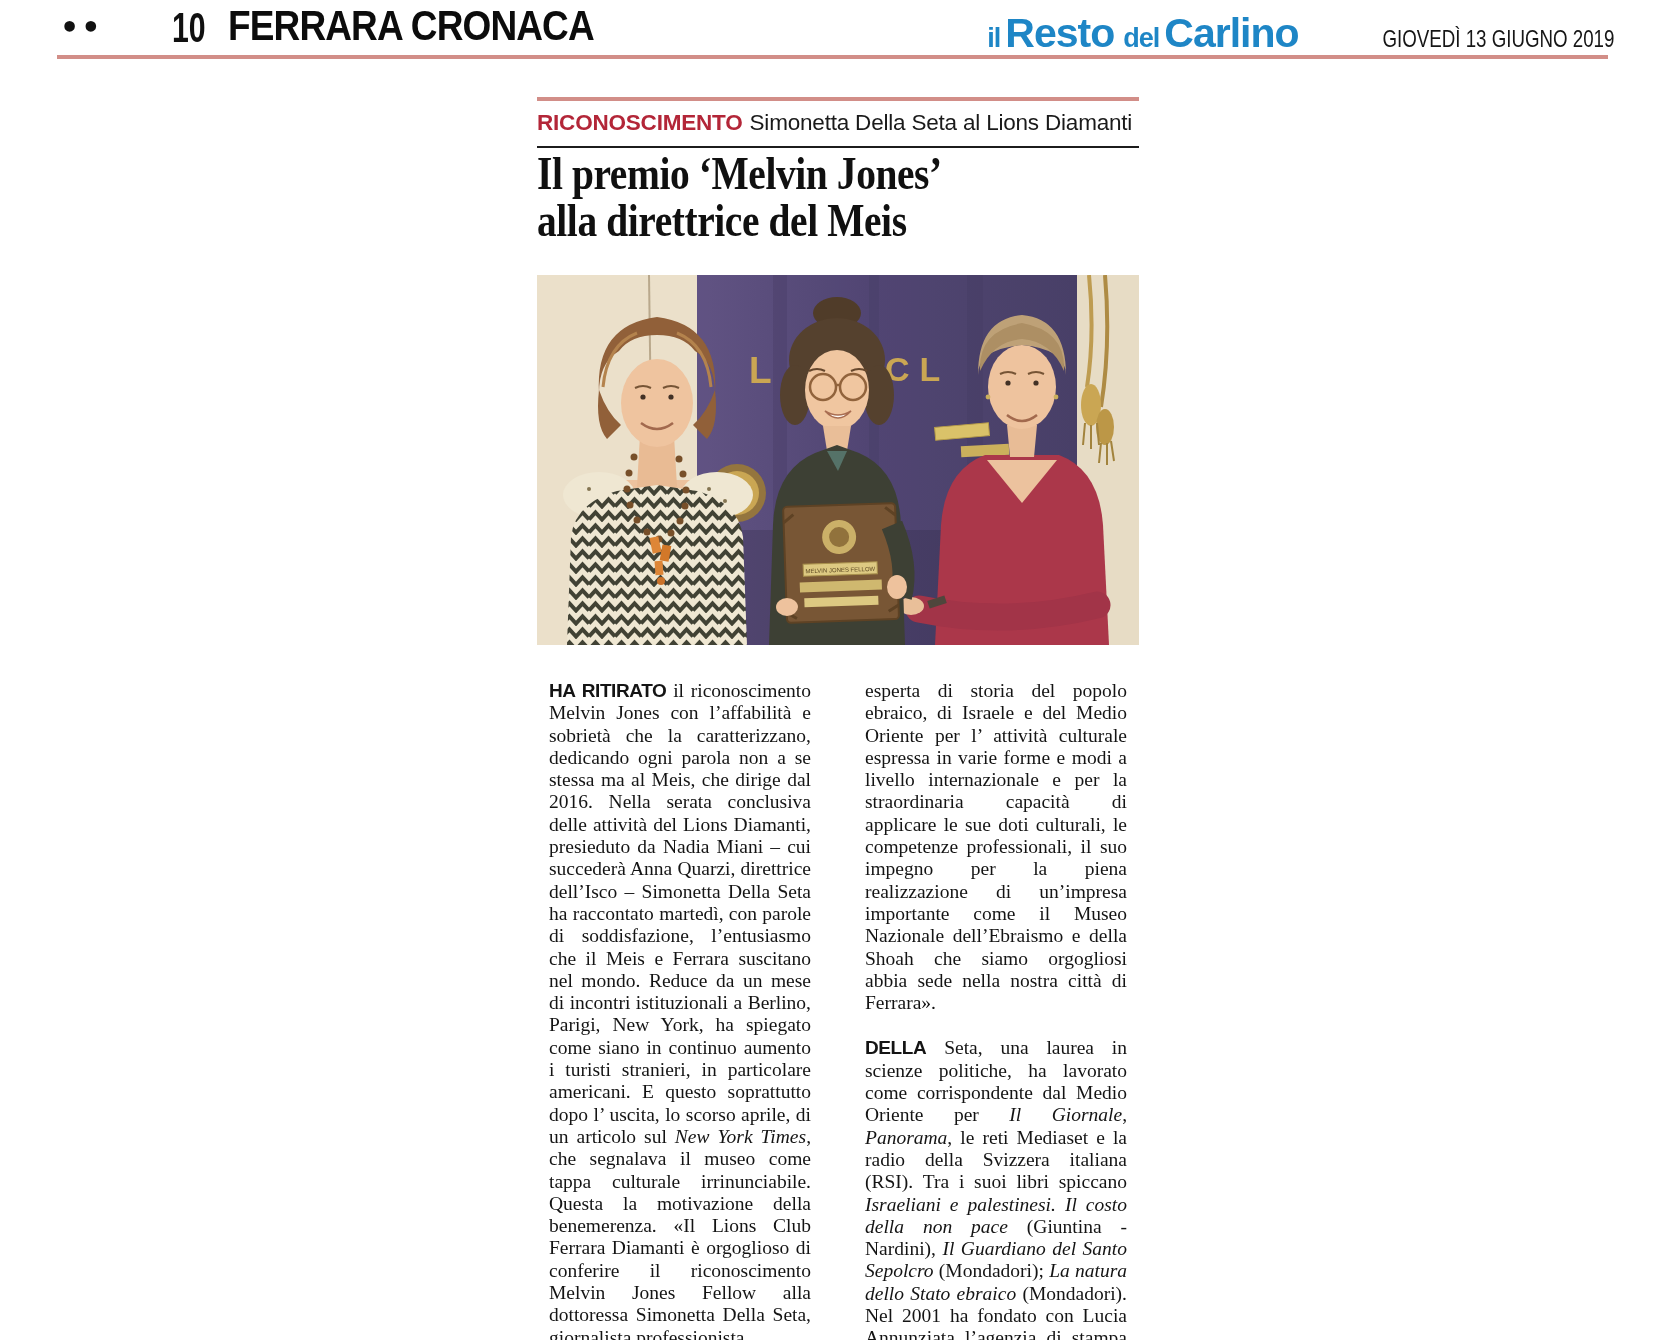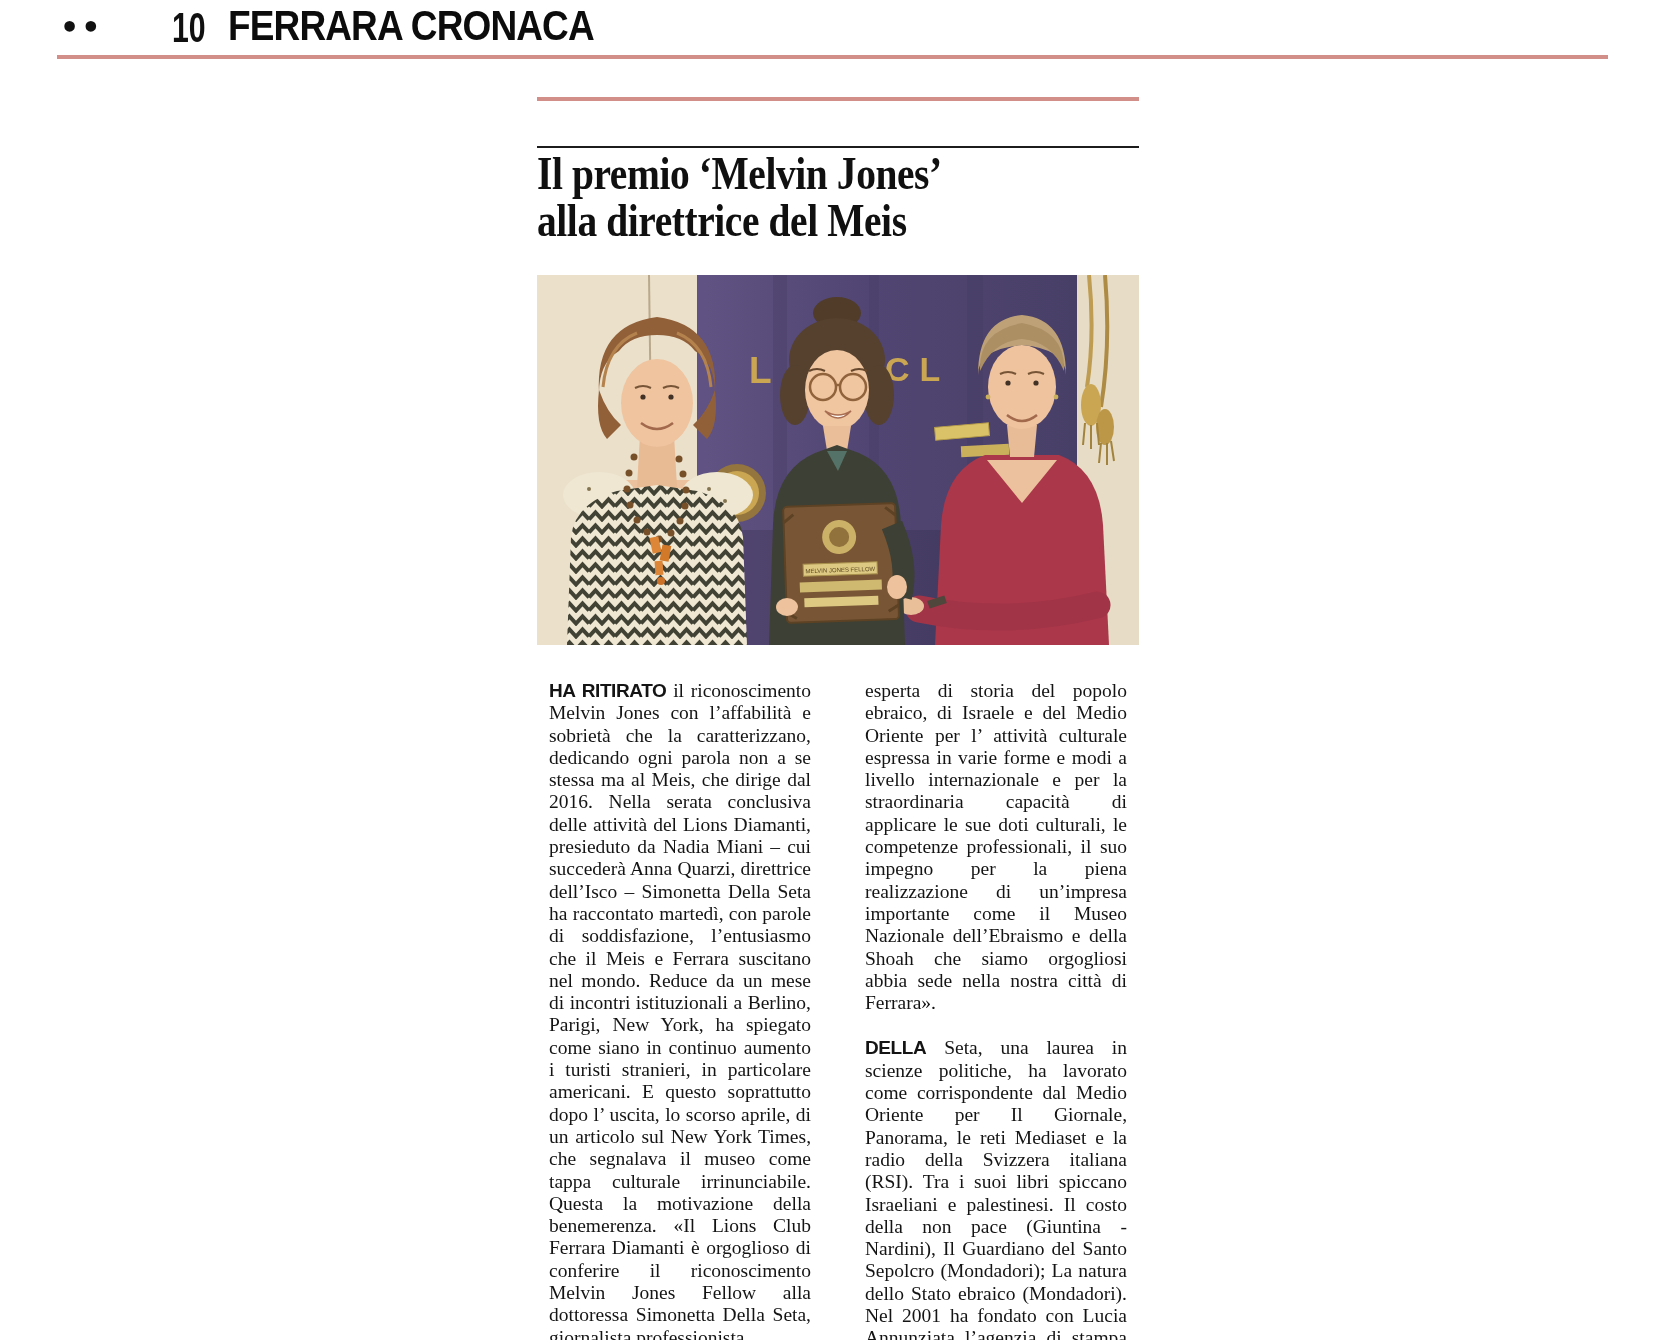--- a/index.html
+++ b/index.html
@@ -78,40 +78,49 @@
   .col{width:286px;}
   .col p{
     margin:12px;font-size:19.5px;line-height:22.3px;
     text-align:justify;hyphens:auto;color:#141414;
   }
   .col p.follow{margin-top:23px;}
   .run-lead{
     font-family:"Liberation Sans",sans-serif;font-weight:bold;
     font-size:19px;letter-spacing:-0.4px;
   }
-  .run-italic{}
+  .run-italic{font-style:italic;}
   .byline{
     font-family:"Liberation Sans",sans-serif;font-weight:bold;
     font-size:21px;text-align:left;margin-top:5px;color:#111;
     letter-spacing:-0.2px;
   }
 </style>
 </head>
 <body>
 
 <div class="page">
 
   <div class="folio-dots">••</div>
   <div class="page-number">10</div>
   <div class="section-title">FERRARA CRONACA</div>
 
+  <div class="masthead">
+    <span class="logo">
+      <span class="sm">il</span><span class="lg">Resto</span><span class="sm sp">del</span><span class="lg">Carlino</span>
+    </span>
+    <span class="edition-date">GIOVEDÌ 13 GIUGNO 2019</span>
+  </div>
 
   <div class="header-rule"></div>
 
   <div class="kicker-rule"></div>
+  <div class="kicker">
+    <span class="kicker-label">RICONOSCIMENTO</span><span class="kicker-text">Simonetta Della Seta al Lions Diamanti</span>
+  </div>
   <div class="kicker-underline"></div>
 
   <h1 class="headline"><span>Il premio ‘Melvin Jones’</span><br><span>alla direttrice del Meis</span></h1>
 
   <figure class="photo" style="margin:0;">
     <svg width="602" height="370" viewBox="0 0 602 370" xmlns="http://www.w3.org/2000/svg">
       <defs>
         <linearGradient id="bg" x1="0" y1="0" x2="1" y2="0">
           <stop offset="0" stop-color="#56487f"></stop>
           <stop offset="0.45" stop-color="#453a6e"></stop>

